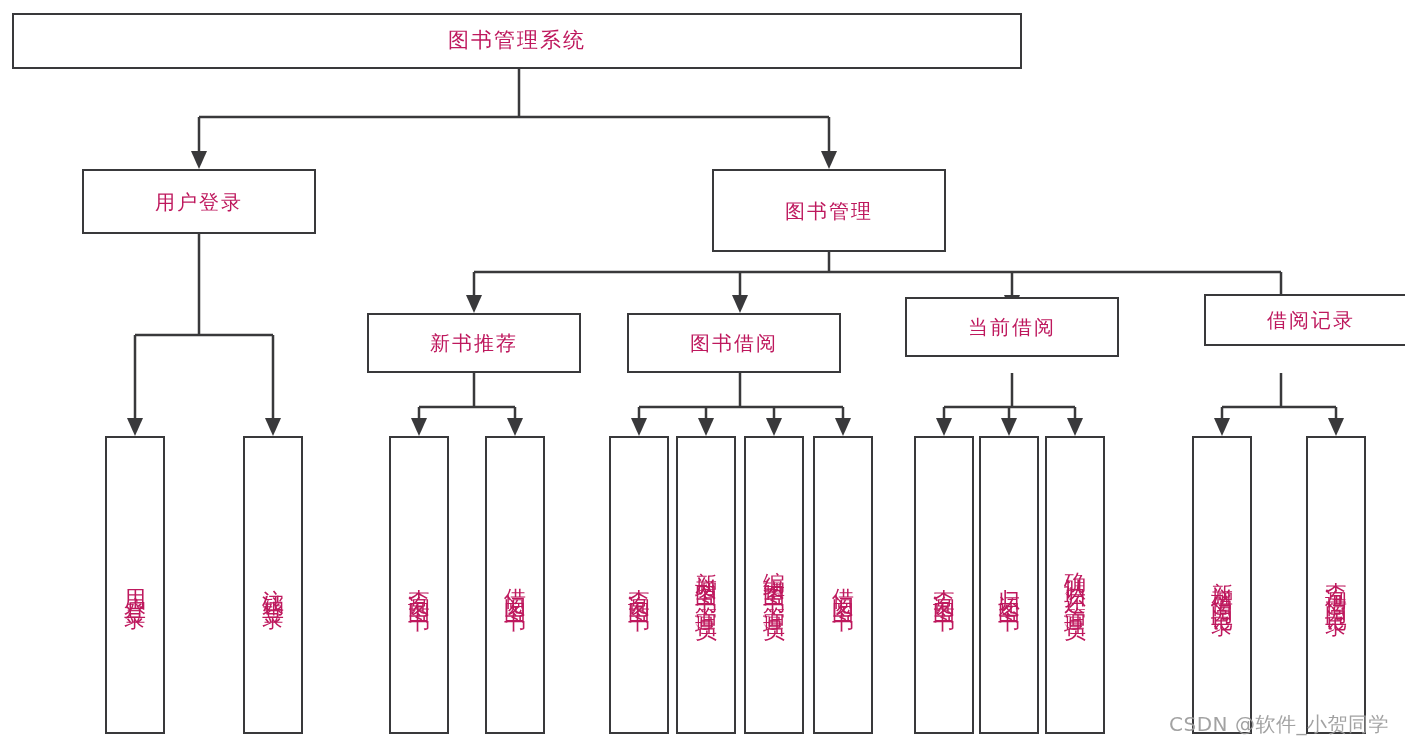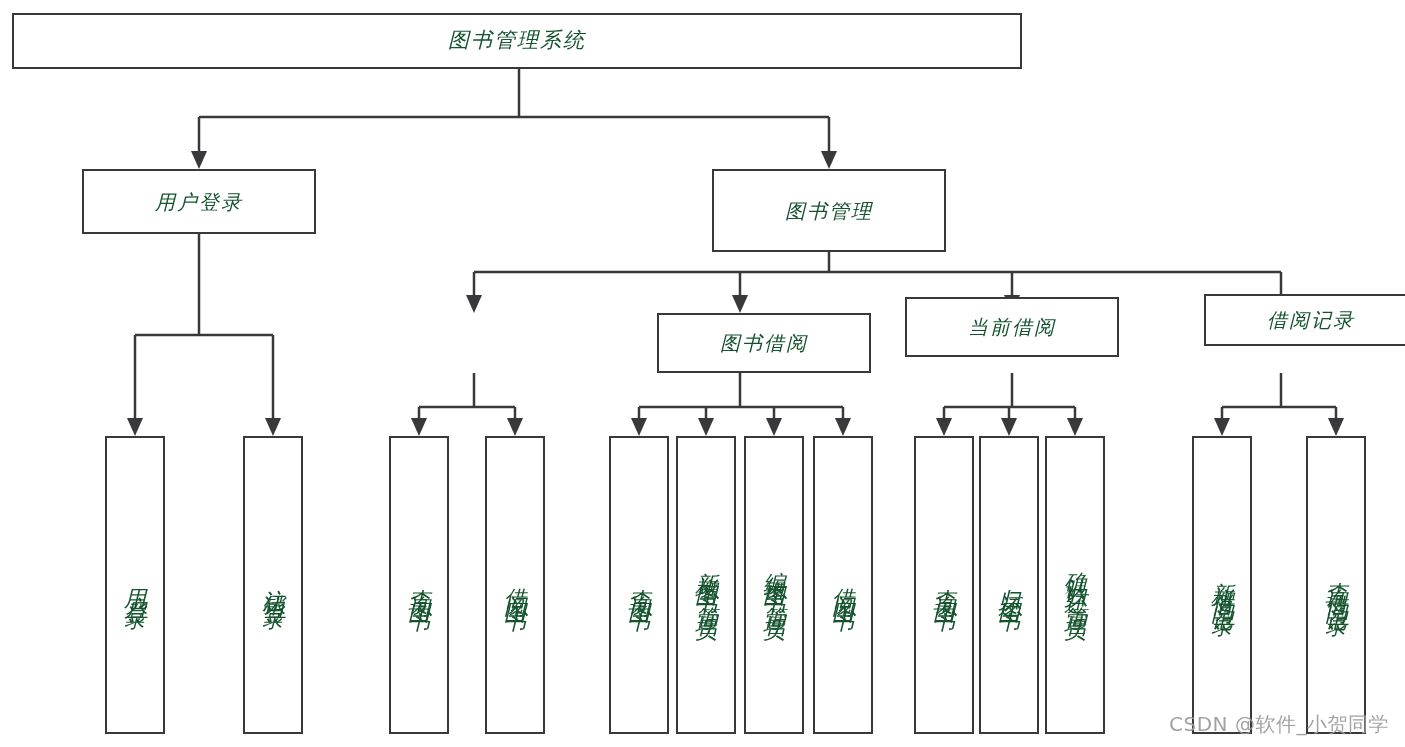--- a/index.html
+++ b/index.html
@@ -25,22 +25,21 @@
   .box {
     position: absolute;
     box-sizing: border-box;
     background: #ffffff;
     border: 2.5px solid #39393b;
     display: flex;
     align-items: center;
     justify-content: center;
     text-align: left;
     z-index: 2;
-    color: #14532d;
-    font-style: italic;
+    color: #be185d;
   }
   .box.h {
     font-size: 20px;
     letter-spacing: 2px;
     line-height: 1.2;
   }
   .box.root-box {
     font-size: 21px;
   }
   .box.leaf {
@@ -104,21 +103,22 @@
       <polygon points="1214,418 1230,418 1222,436"></polygon>
       <polygon points="1328,418 1344,418 1336,436"></polygon>
     </g>
   </svg>
 
   <div class="box h root-box" style="left:12px; top:13px; width:1010px; height:56px;">图书管理系统</div>
 
   <div class="box h" style="left:82px; top:169px; width:234px; height:65px;">用户登录</div>
   <div class="box h" style="left:712px; top:169px; width:234px; height:83px;">图书管理</div>
 
-  <div class="box h" style="left:657px; top:313px; width:214px; height:60px;">图书借阅</div>
+  <div class="box h" style="left:367px; top:313px; width:214px; height:60px;">新书推荐</div>
+  <div class="box h" style="left:627px; top:313px; width:214px; height:60px;">图书借阅</div>
   <div class="box h" style="left:905px; top:297px; width:214px; height:60px;">当前借阅</div>
   <div class="box h" style="left:1174px; top:294px; width:214px; height:52px;margin-left:30px;">借阅记录</div>
 
   <div class="box leaf" style="left:105px; top:436px; width:60px; height:298px;">用户登录</div>
   <div class="box leaf" style="left:243px; top:436px; width:60px; height:298px;">注销登录</div>
 
   <div class="box leaf" style="left:389px; top:436px; width:60px; height:298px;">查询图书</div>
   <div class="box leaf" style="left:485px; top:436px; width:60px; height:298px;">借阅图书</div>
 
   <div class="box leaf" style="left:609px; top:436px; width:60px; height:298px;">查询图书</div>

